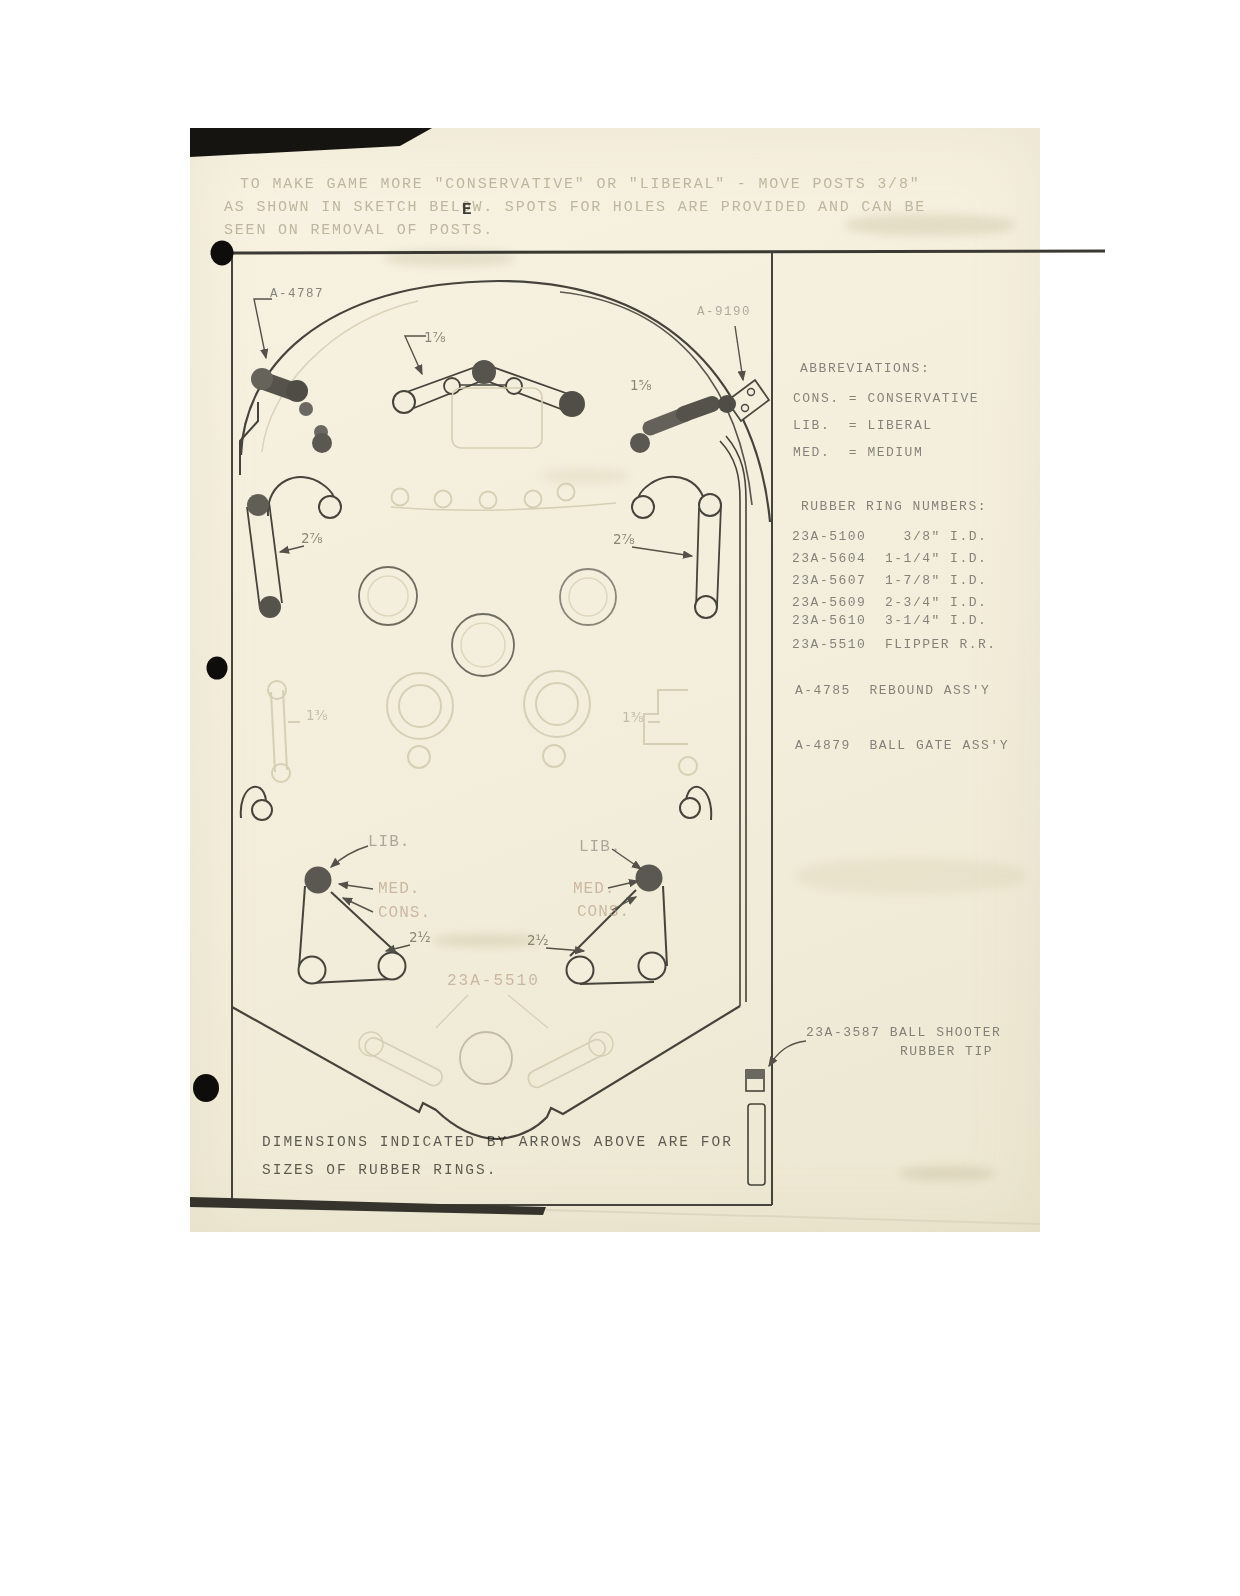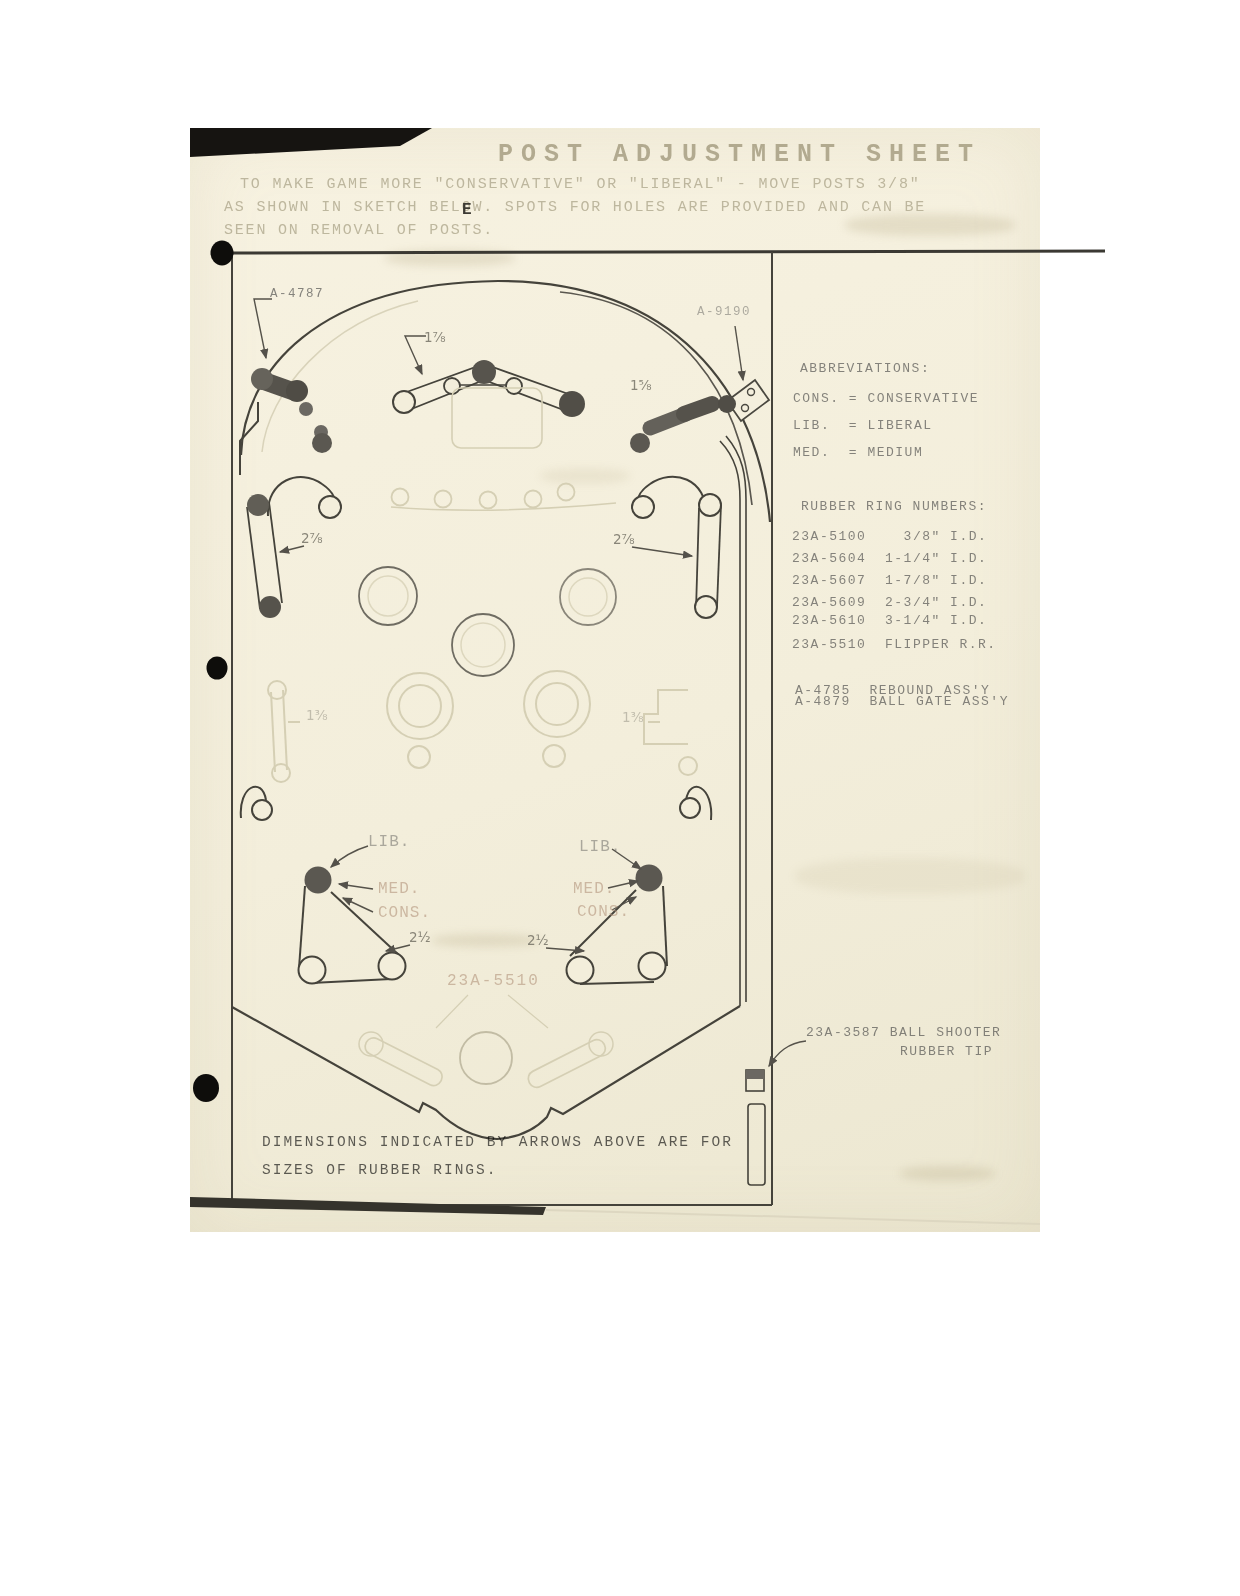--- a/index.html
+++ b/index.html
@@ -207,41 +207,40 @@
     <g stroke="none">
       <polygon points="190,128 432,128 400,146 190,157" fill="#161411"></polygon>
       <polygon points="190,1197 546,1207 543,1215 190,1207" fill="#35332c"></polygon>
       <line x1="546" y1="1210" x2="1040" y2="1224" stroke="#ddd7c1" stroke-width="2"></line>
       <ellipse cx="222" cy="253" rx="11.5" ry="12.5" fill="#0e0d0b"></ellipse>
       <ellipse cx="217" cy="668" rx="10.5" ry="11.5" fill="#0e0d0b"></ellipse>
       <ellipse cx="206" cy="1088" rx="13" ry="14" fill="#0e0d0b"></ellipse>
     </g>
   </svg>
 
-  <div class="t title f3" style="left:498px;top:141px;width:400px;text-align:center">POST ADJUSTMENT SHEET</div>
   <div class="t intro f3" style="left:240px;top:176px">TO MAKE GAME MORE "CONSERVATIVE" OR "LIBERAL" - MOVE POSTS 3/8"</div>
   <div class="t intro f3" style="left:224px;top:199px">AS SHOWN IN SKETCH BELOW. SPOTS FOR HOLES ARE PROVIDED AND CAN BE</div>
   <div class="t intro f3" style="left:224px;top:222px">SEEN ON REMOVAL OF POSTS.</div>
   <div class="t dark" style="left:462px;top:201px;font-size:16px;font-weight:bold">E</div>
 
   <div class="t f2" style="left:800px;top:362px">ABBREVIATIONS:</div>
   <div class="t f2" style="left:793px;top:392px">CONS. = CONSERVATIVE</div>
   <div class="t f2" style="left:793px;top:419px">LIB.  = LIBERAL</div>
   <div class="t f2" style="left:793px;top:446px">MED.  = MEDIUM</div>
 
   <div class="t f2" style="left:801px;top:500px">RUBBER RING NUMBERS:</div>
   <div class="t f2" style="left:792px;top:530px">23A-5100    3/8" I.D.</div>
   <div class="t f2" style="left:792px;top:552px">23A-5604  1-1/4" I.D.</div>
   <div class="t f2" style="left:792px;top:574px">23A-5607  1-7/8" I.D.</div>
   <div class="t f2" style="left:792px;top:596px">23A-5609  2-3/4" I.D.</div>
   <div class="t f2" style="left:792px;top:614px">23A-5610  3-1/4" I.D.</div>
   <div class="t f2" style="left:792px;top:638px">23A-5510  FLIPPER R.R.</div>
 
   <div class="t f2" style="left:795px;top:684px">A-4785  REBOUND ASS'Y</div>
-  <div class="t f2" style="left:795px;top:695px">A-4879  BALL GATE ASS'Y</div>
+  <div class="t f2" style="left:795px;top:739px">A-4879  BALL GATE ASS'Y</div>
 
   <div class="t f2" style="left:806px;top:1026px">23A-3587 BALL SHOOTER</div>
   <div class="t f2" style="left:900px;top:1045px">RUBBER TIP</div>
 
   <div class="t footer f2" style="left:262px;top:1134px">DIMENSIONS INDICATED BY ARROWS ABOVE ARE FOR</div>
   <div class="t footer f2" style="left:262px;top:1162px">SIZES OF RUBBER RINGS.</div>
 
   <div class="t small f2" style="left:270px;top:287px">A-4787</div>
   <div class="t small f1" style="left:697px;top:305px">A-9190</div>
   <div class="frac t f3" style="left:424px;top:330px">1⅞</div>

